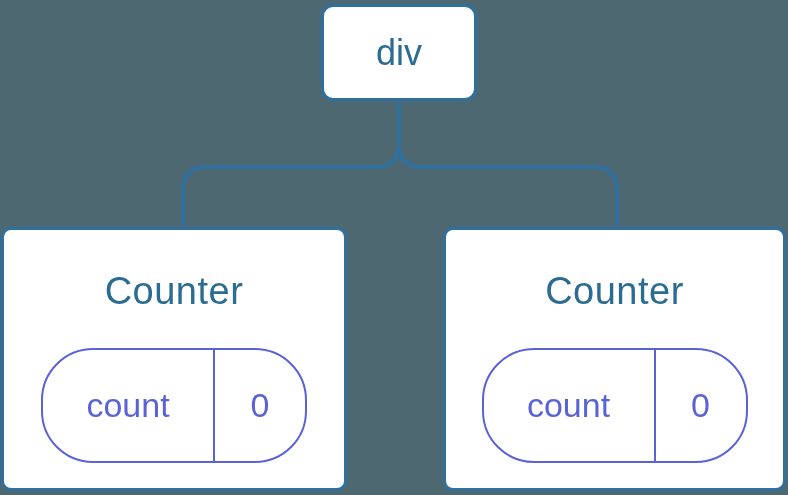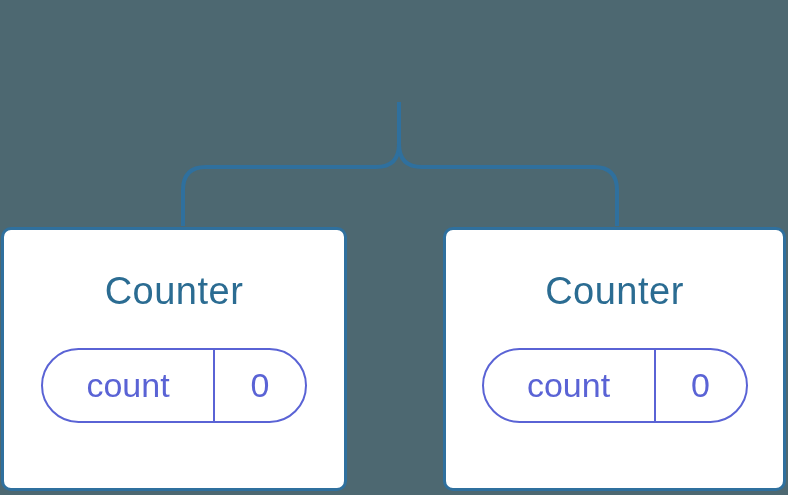--- a/index.html
+++ b/index.html
@@ -69,21 +69,21 @@
     font-weight: 500;
     line-height: 1;
     letter-spacing: 0.5px;
   }
   .state-pill {
     position: absolute;
     top: 118px;
     left: 50%;
     margin-left: -133px;
     width: 266px;
-    height: 75px;
+    height: 115px;
     border: 2px solid var(--state-purple, #5A63D5);
     border-radius: 52px;
     box-sizing: border-box;
     display: flex;
     align-items: stretch;
     overflow: hidden;
   }
   .state-key {
     width: 172px;
     display: flex;
@@ -106,20 +106,23 @@
 </head>
 <body>
 
 <div class="stage">
 
   <svg class="connectors" viewBox="0 0 788 495" xmlns="http://www.w3.org/2000/svg">
     <path class="edge" d="M399,102 L399,144 Q399,167 376,167 L206,167 Q183,167 183,190 L183,226"></path>
     <path class="edge" d="M399,102 L399,144 Q399,167 422,167 L594,167 Q617,167 617,190 L617,226"></path>
   </svg>
 
+  <div class="root-node">
+    <span class="node-label">div</span>
+  </div>
 
   <div class="card card-left">
     <div class="card-title">Counter</div>
     <div class="state-pill">
       <span class="state-key">count</span>
       <span class="state-value">0</span>
     </div>
   </div>
 
   <div class="card card-right">

